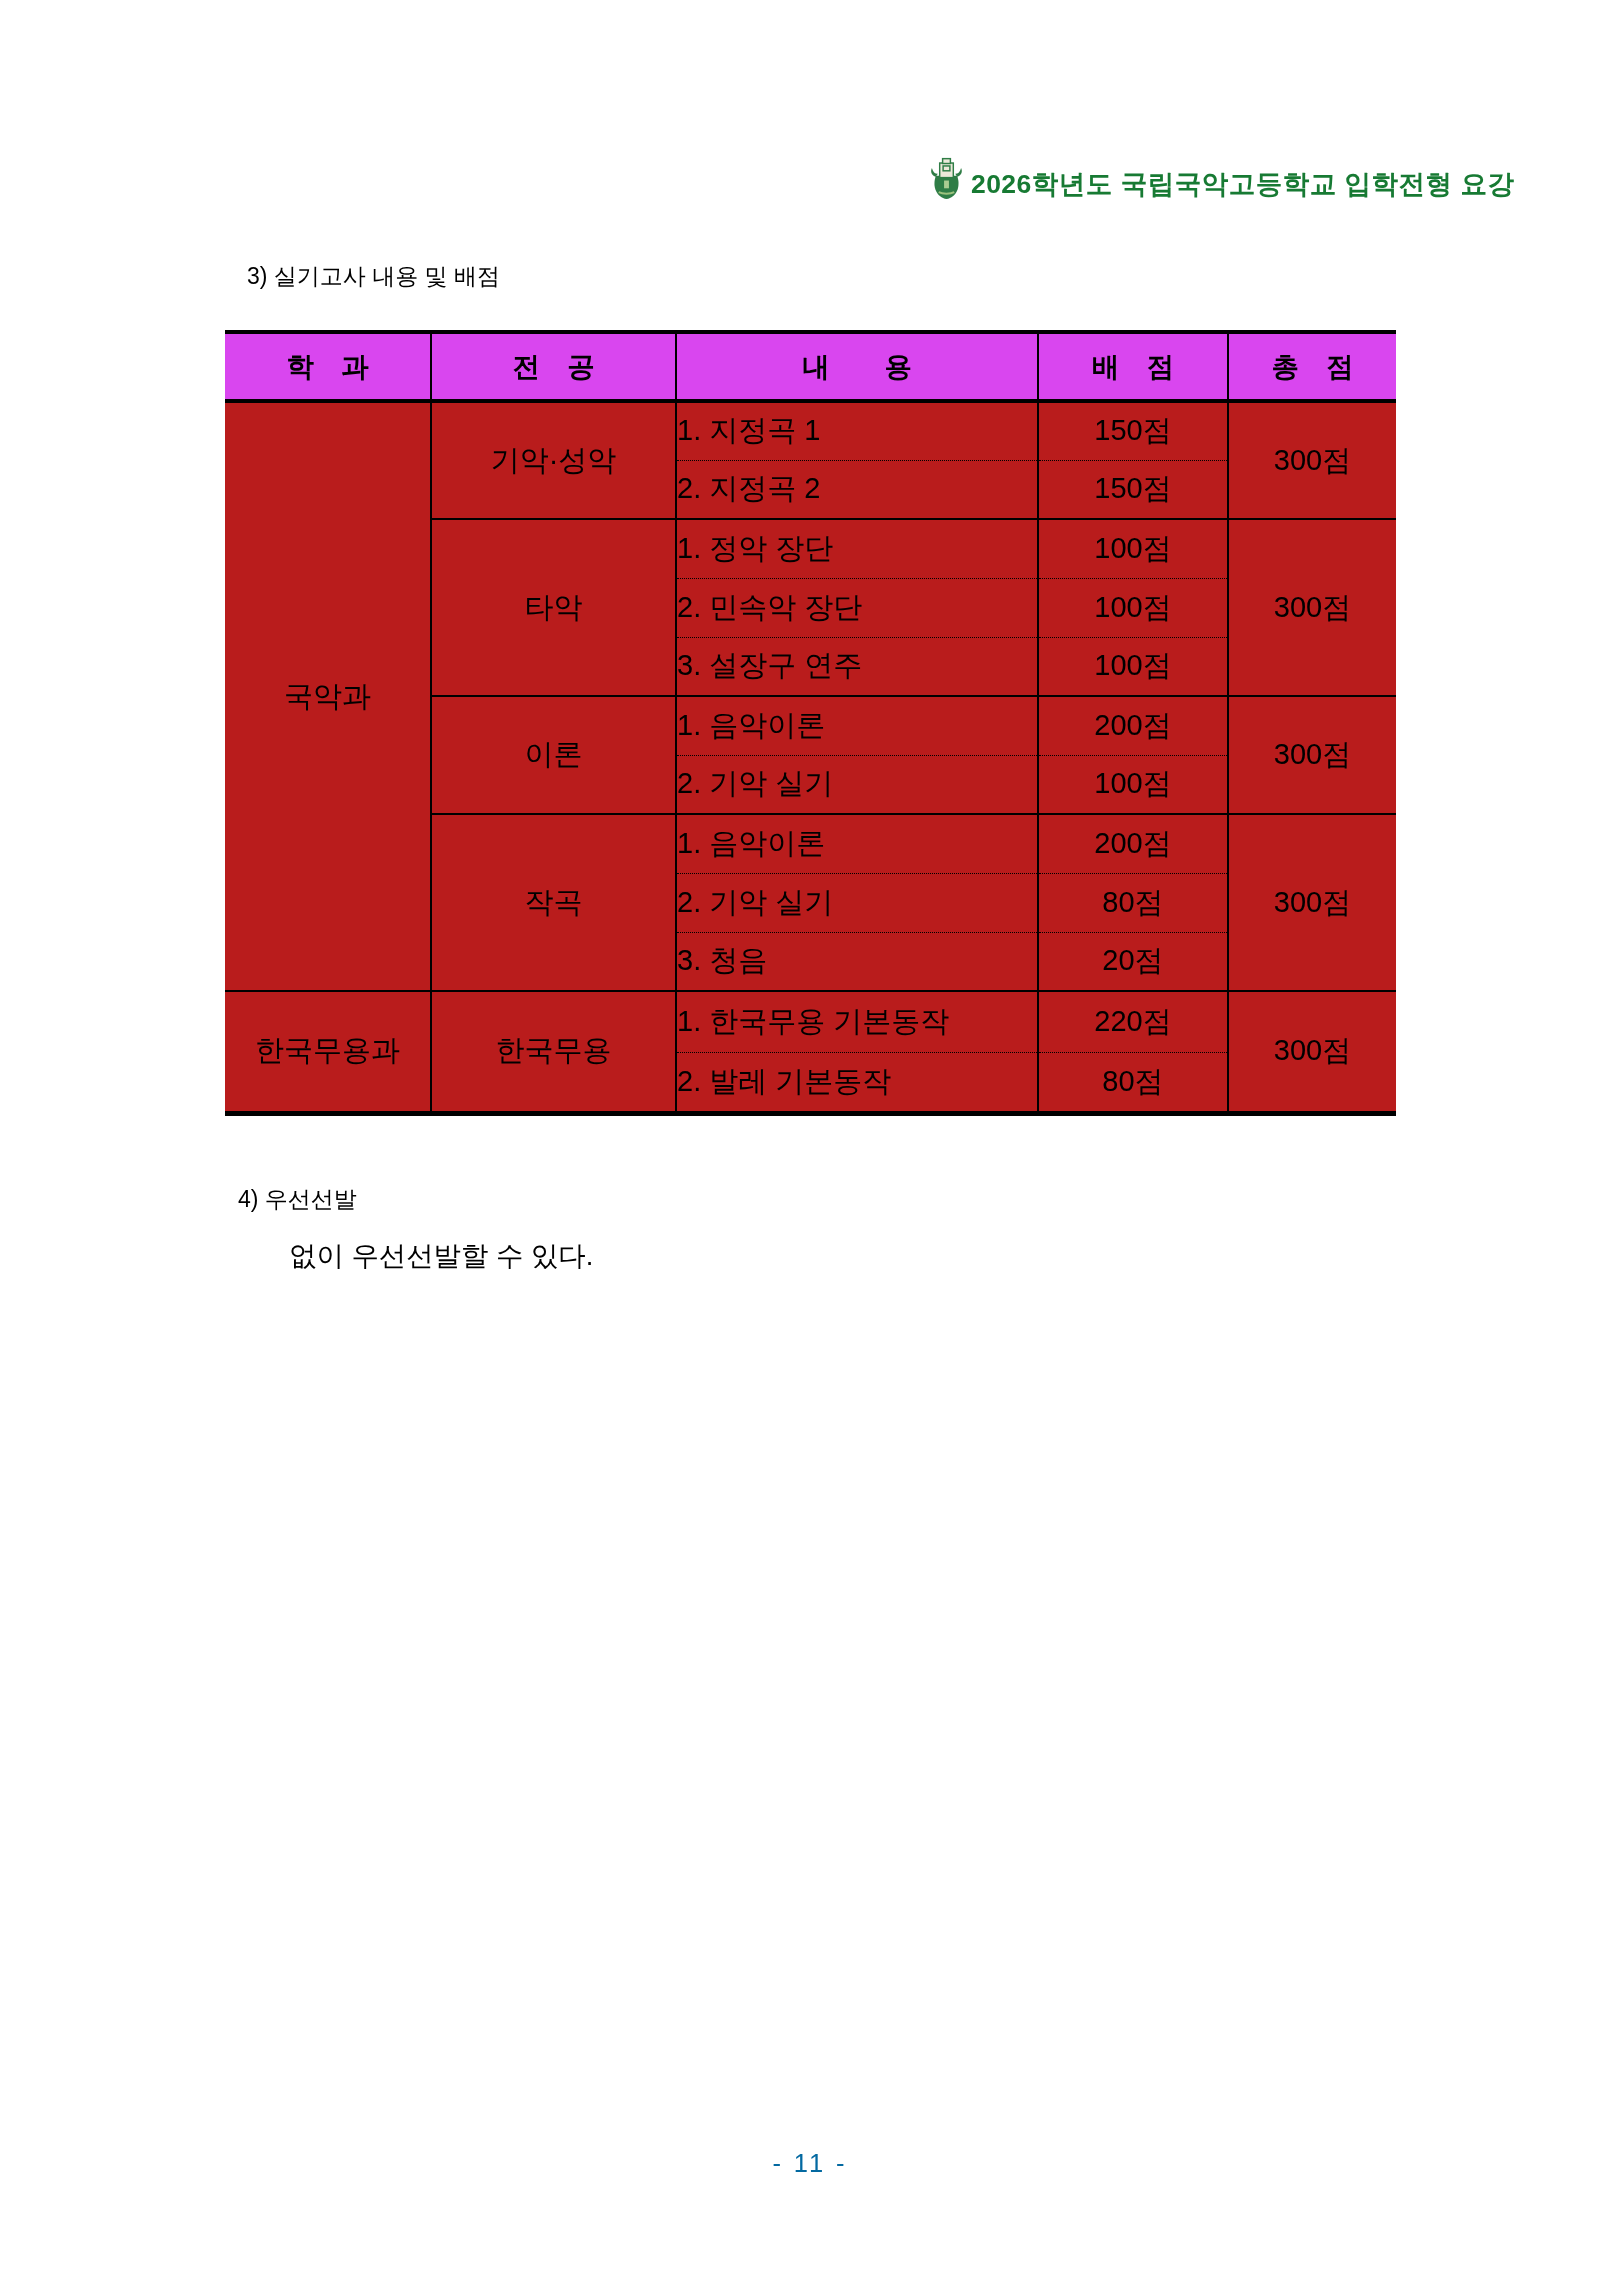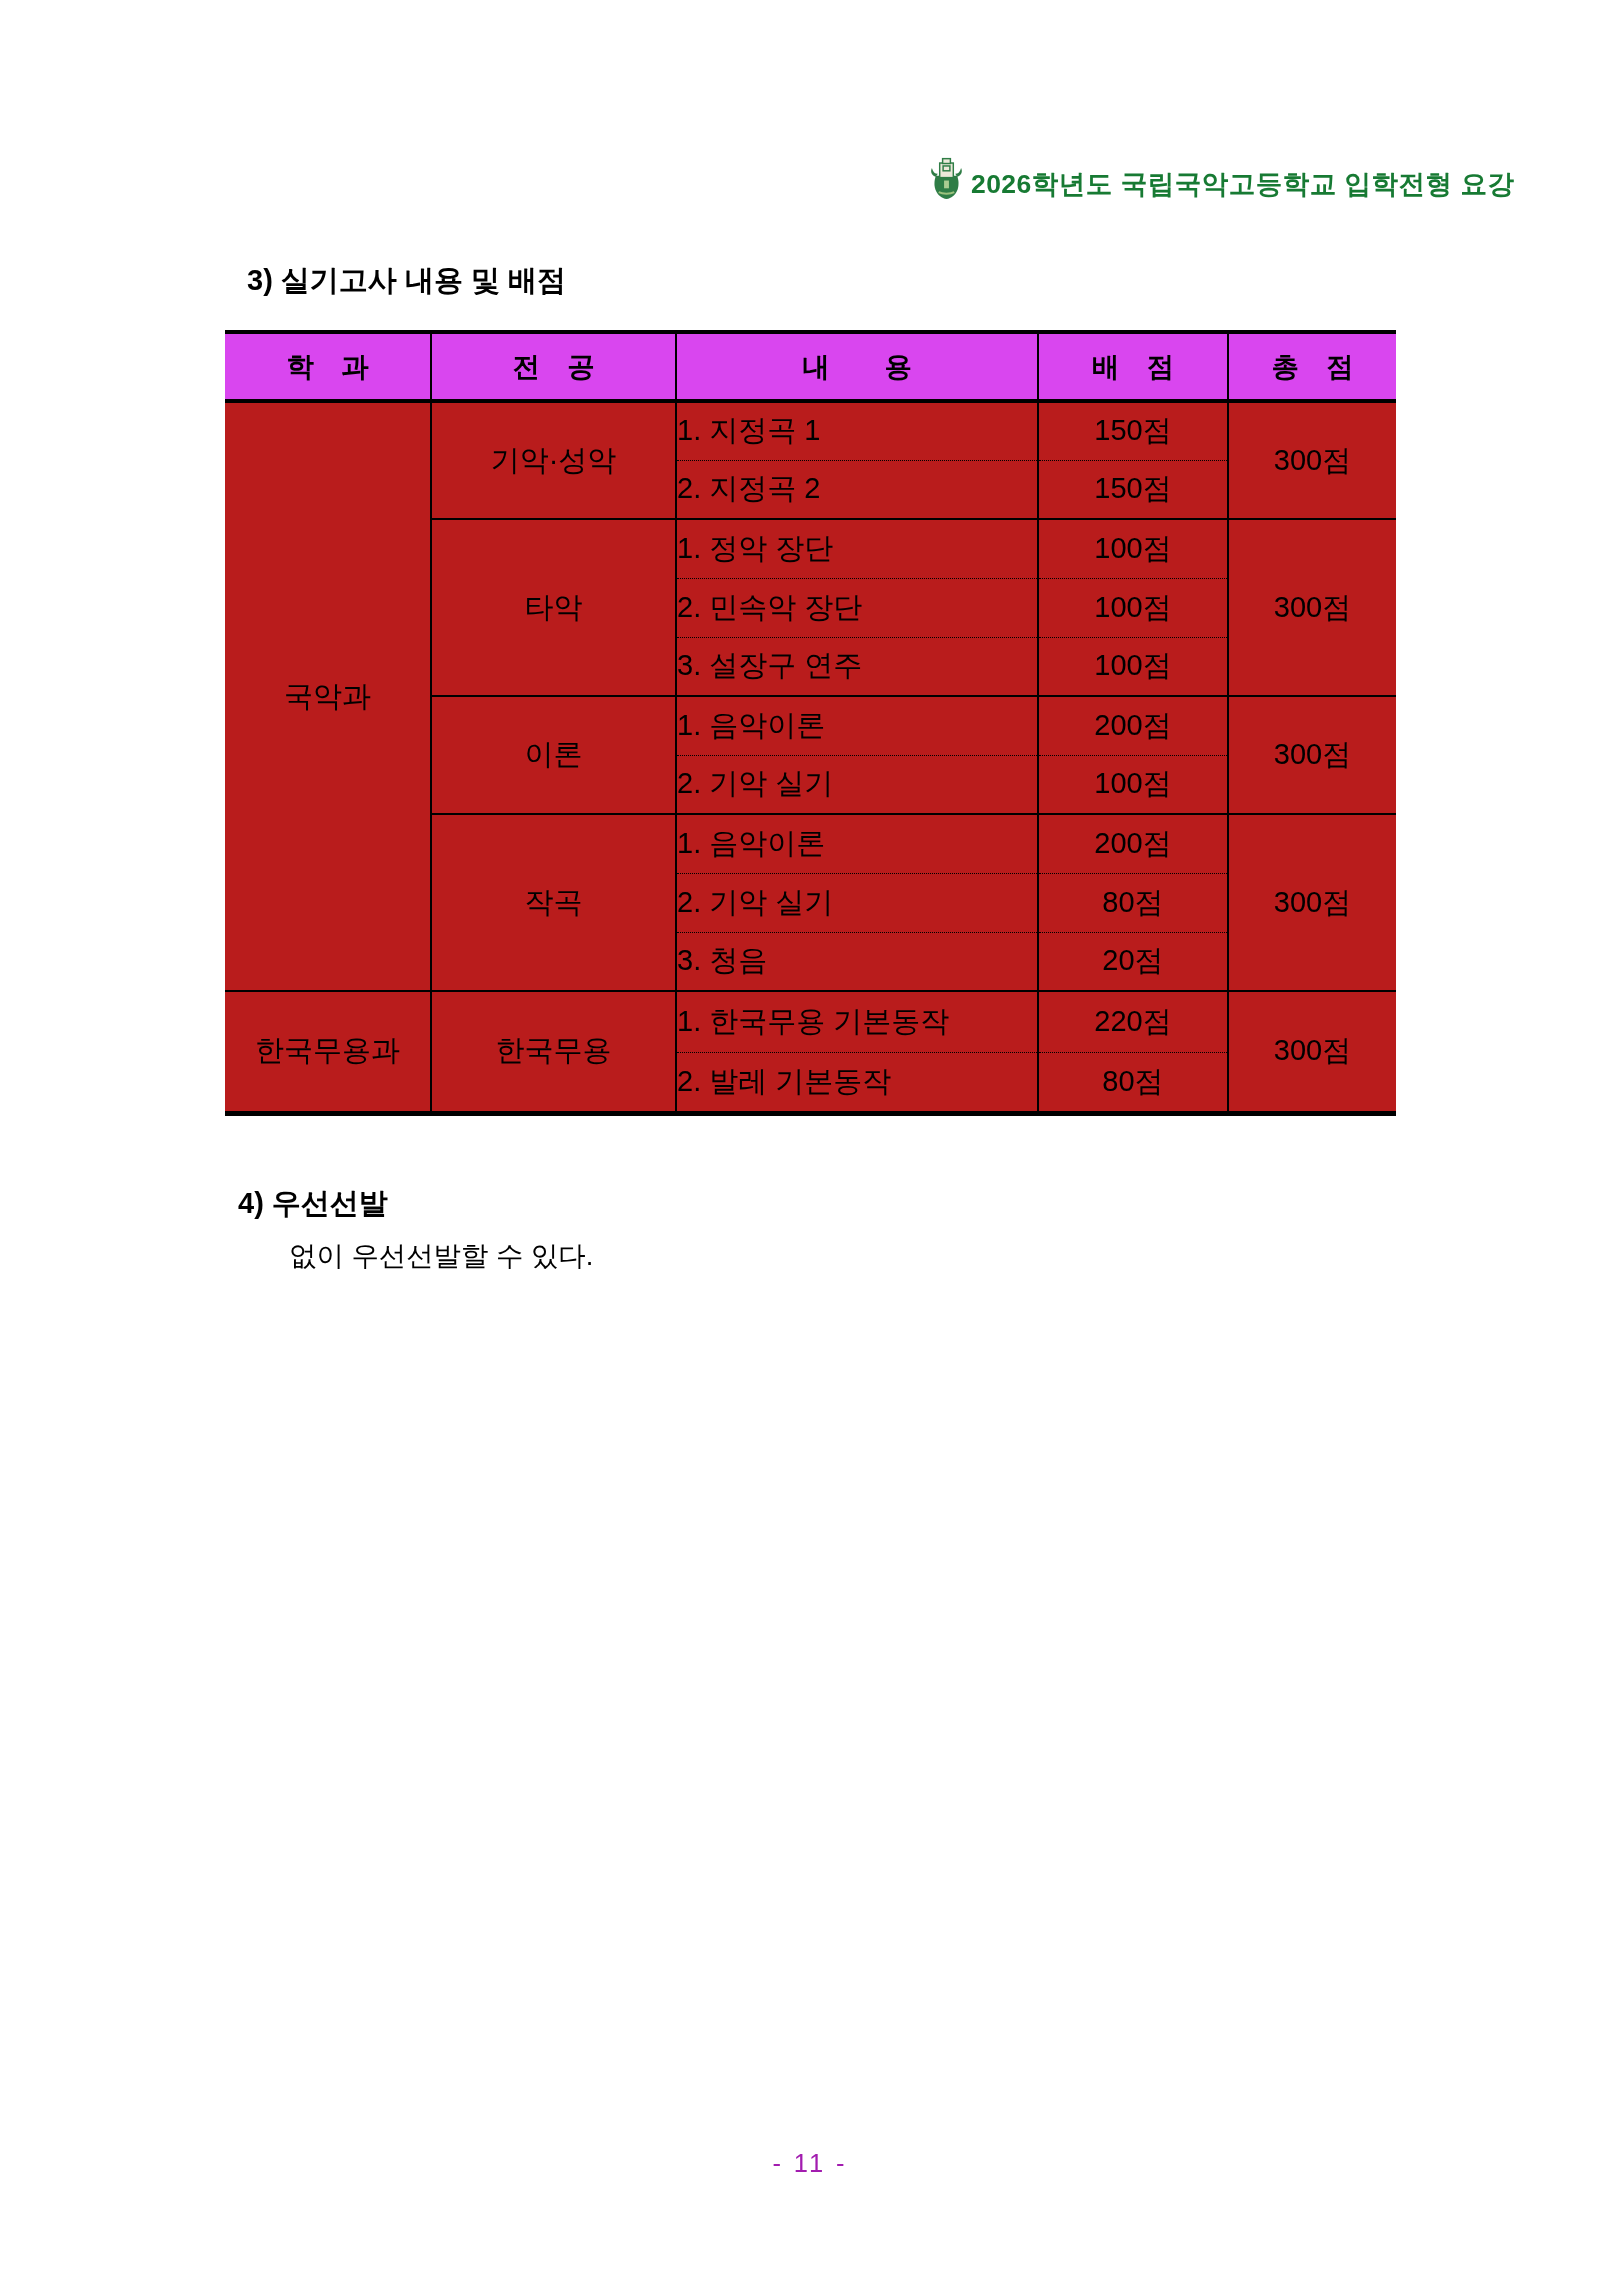--- a/index.html
+++ b/index.html
@@ -8,21 +8,21 @@
     font-family:"Liberation Sans","DejaVu Sans",sans-serif; color:#000;
     overflow:hidden;
   }
 
   
   .doc-header { position:absolute; top:157px; left:929px; display:flex; align-items:center; gap:6.9px; }
   .doc-header .logo { flex:0 0 auto; }
   .doc-header .hdr-title { color:#177a33; font-weight:bold; font-size:26.5px; white-space:nowrap; letter-spacing:0.5px; }
 
   
-  .sec-title { position:absolute; font-weight:bold; font-size:29px; white-space:nowrap; }
+  .sec-title { position:absolute; font-weight:normal; font-size:23px; white-space:nowrap; }
   #sec3-title { left:247px; top:261px; }
   #sec4-title { left:238px; top:1184px; }
 
   
   table.exam {
     position:absolute; left:225px; top:330px; width:1170px;
     border-collapse:collapse; table-layout:fixed;
     border-top:4.9px solid #000; border-bottom:5.9px solid #000;
   }
   table.exam th {
@@ -50,21 +50,21 @@
   tr.ss td { border-top:2.9px solid #000; }   
 
   
   .sec4-body { position:absolute; left:289px; top:1231px; width:1164px; font-size:27.4px; line-height:49px; }
   .sec4-body .l1 { text-align:justify; text-align-last:justify; }
   .sec4-body .l2 { text-align:left; }
 
   
   .page-num {
     position:absolute; top:2149px; left:0; width:100%;
-    text-align:center; font-size:25.5px; letter-spacing:2.9px; color:#a21caf;
+    text-align:center; font-size:25.5px; letter-spacing:2.9px; color:#0369a1;
   }
 </style>
 </head>
 <body>
 
 <div class="page">
 
   <div class="doc-header">
     <span class="logo">
       <svg width="35" height="49" viewBox="0 0 36 50" aria-hidden="true">

